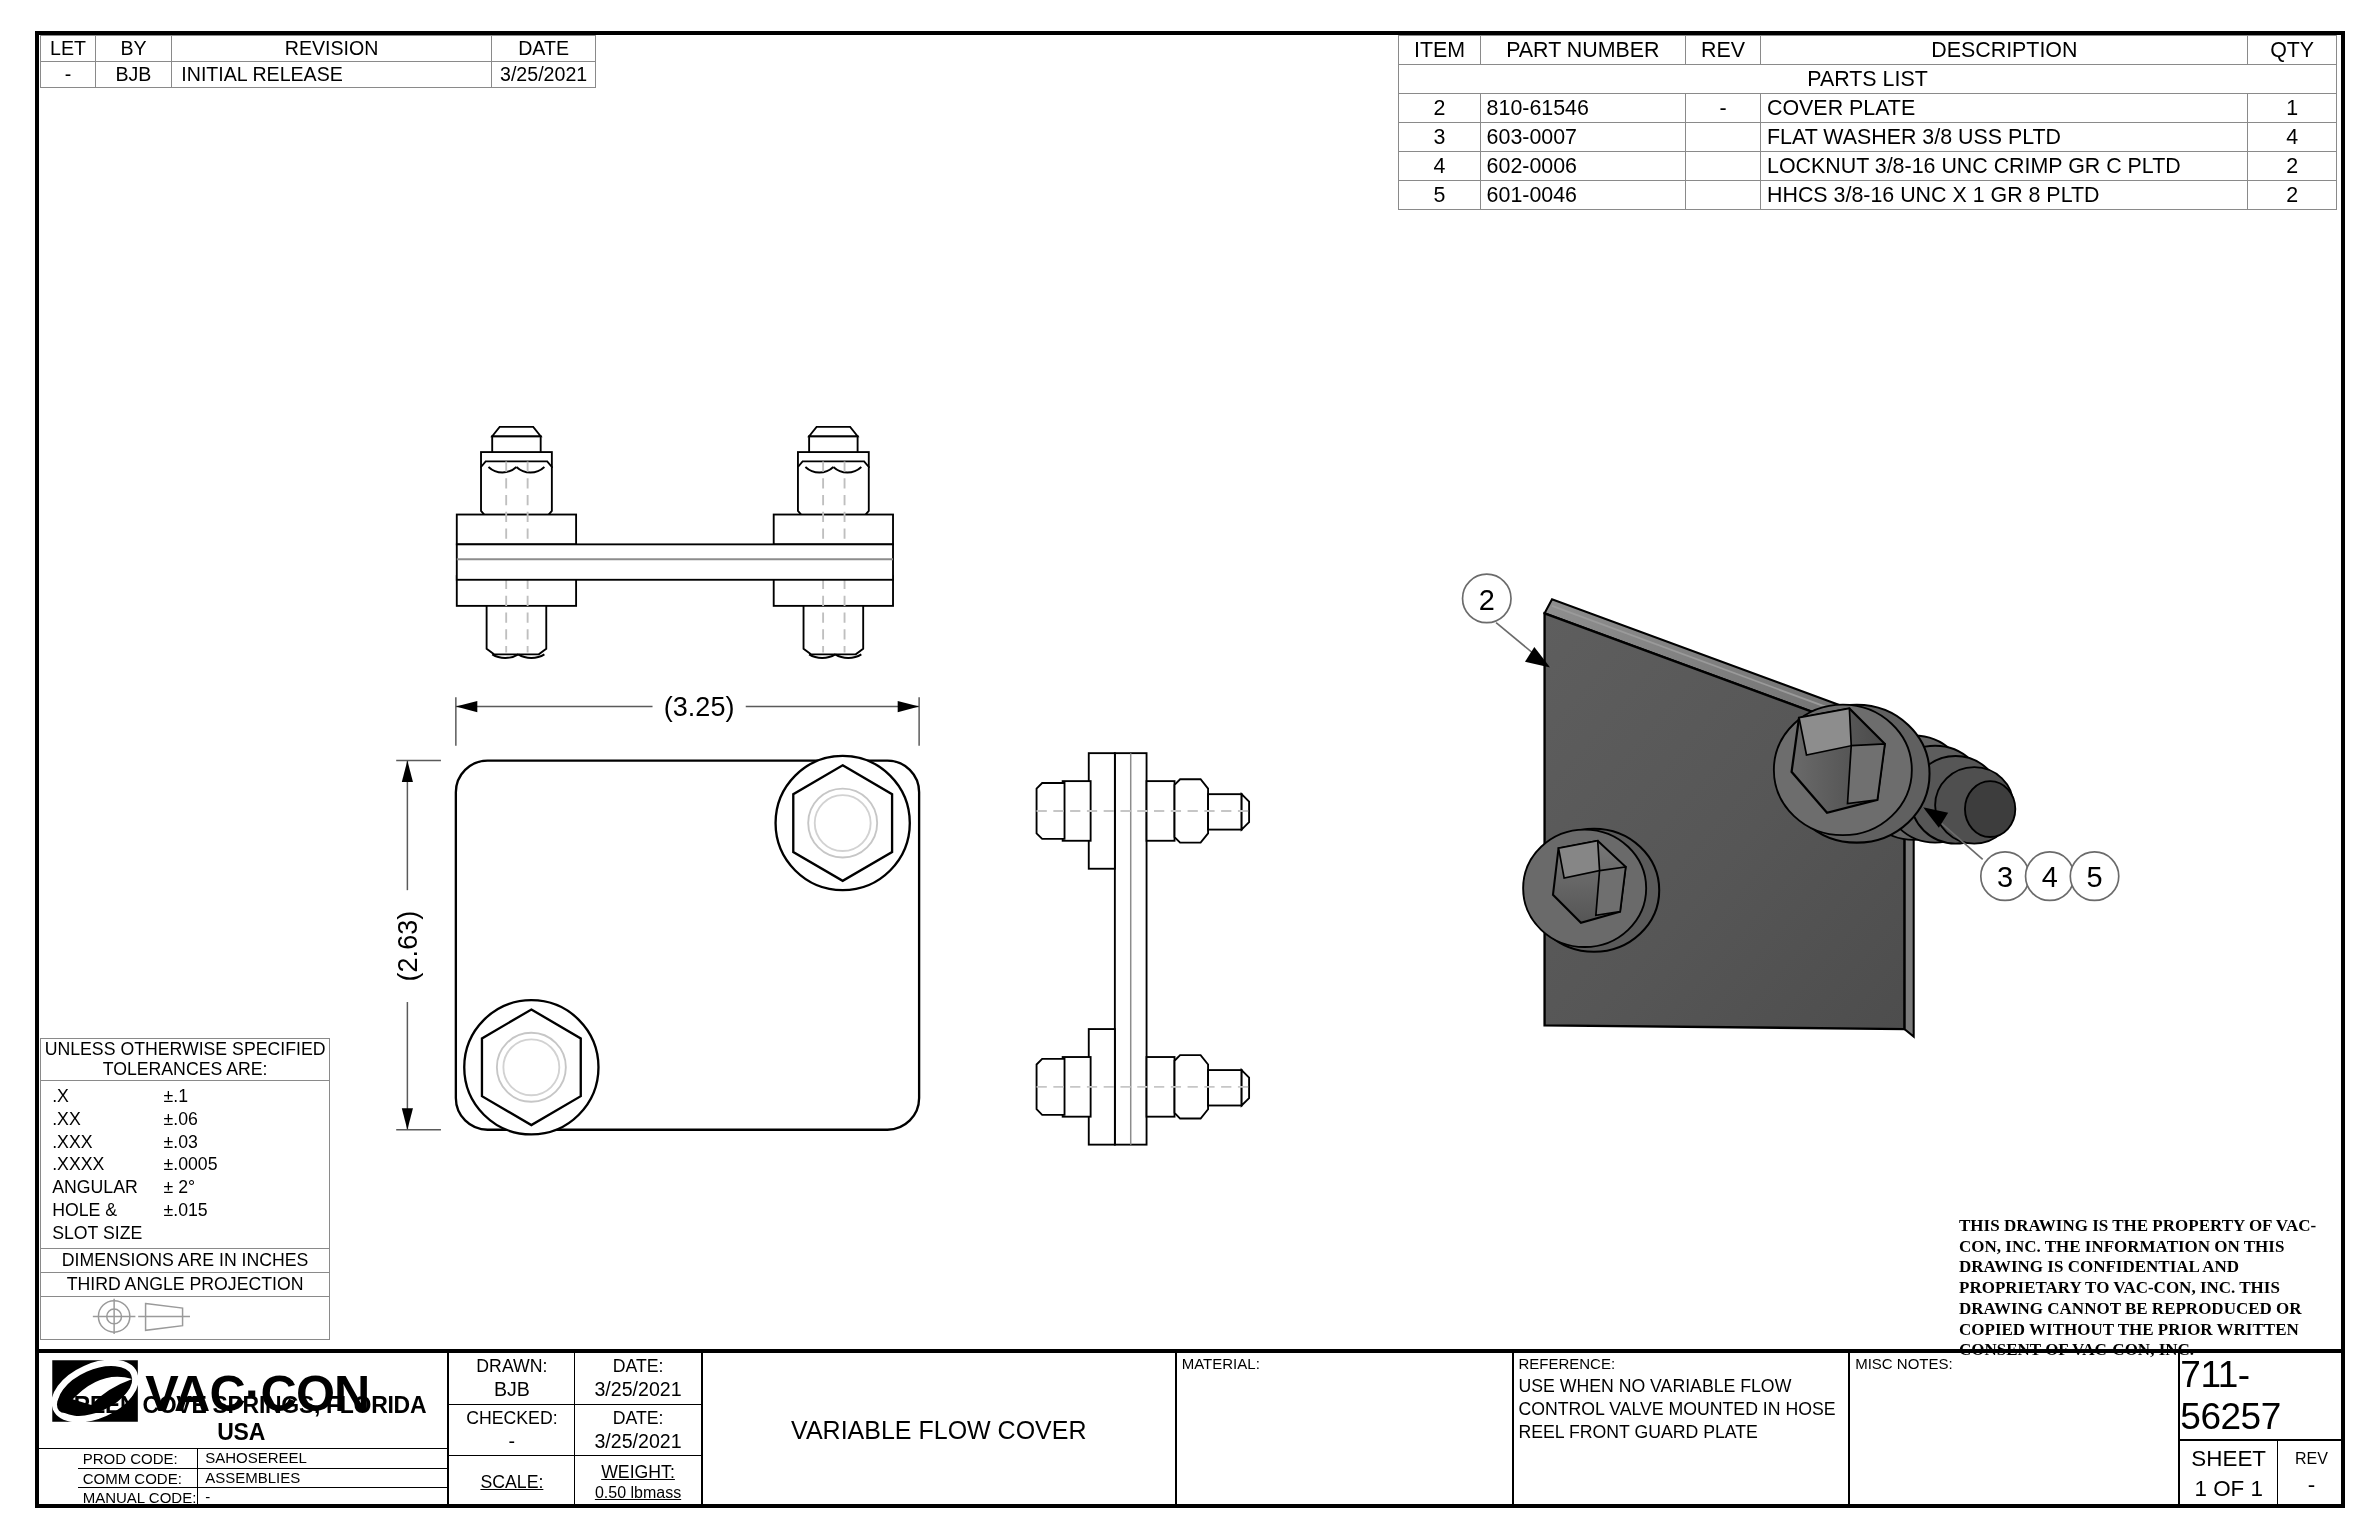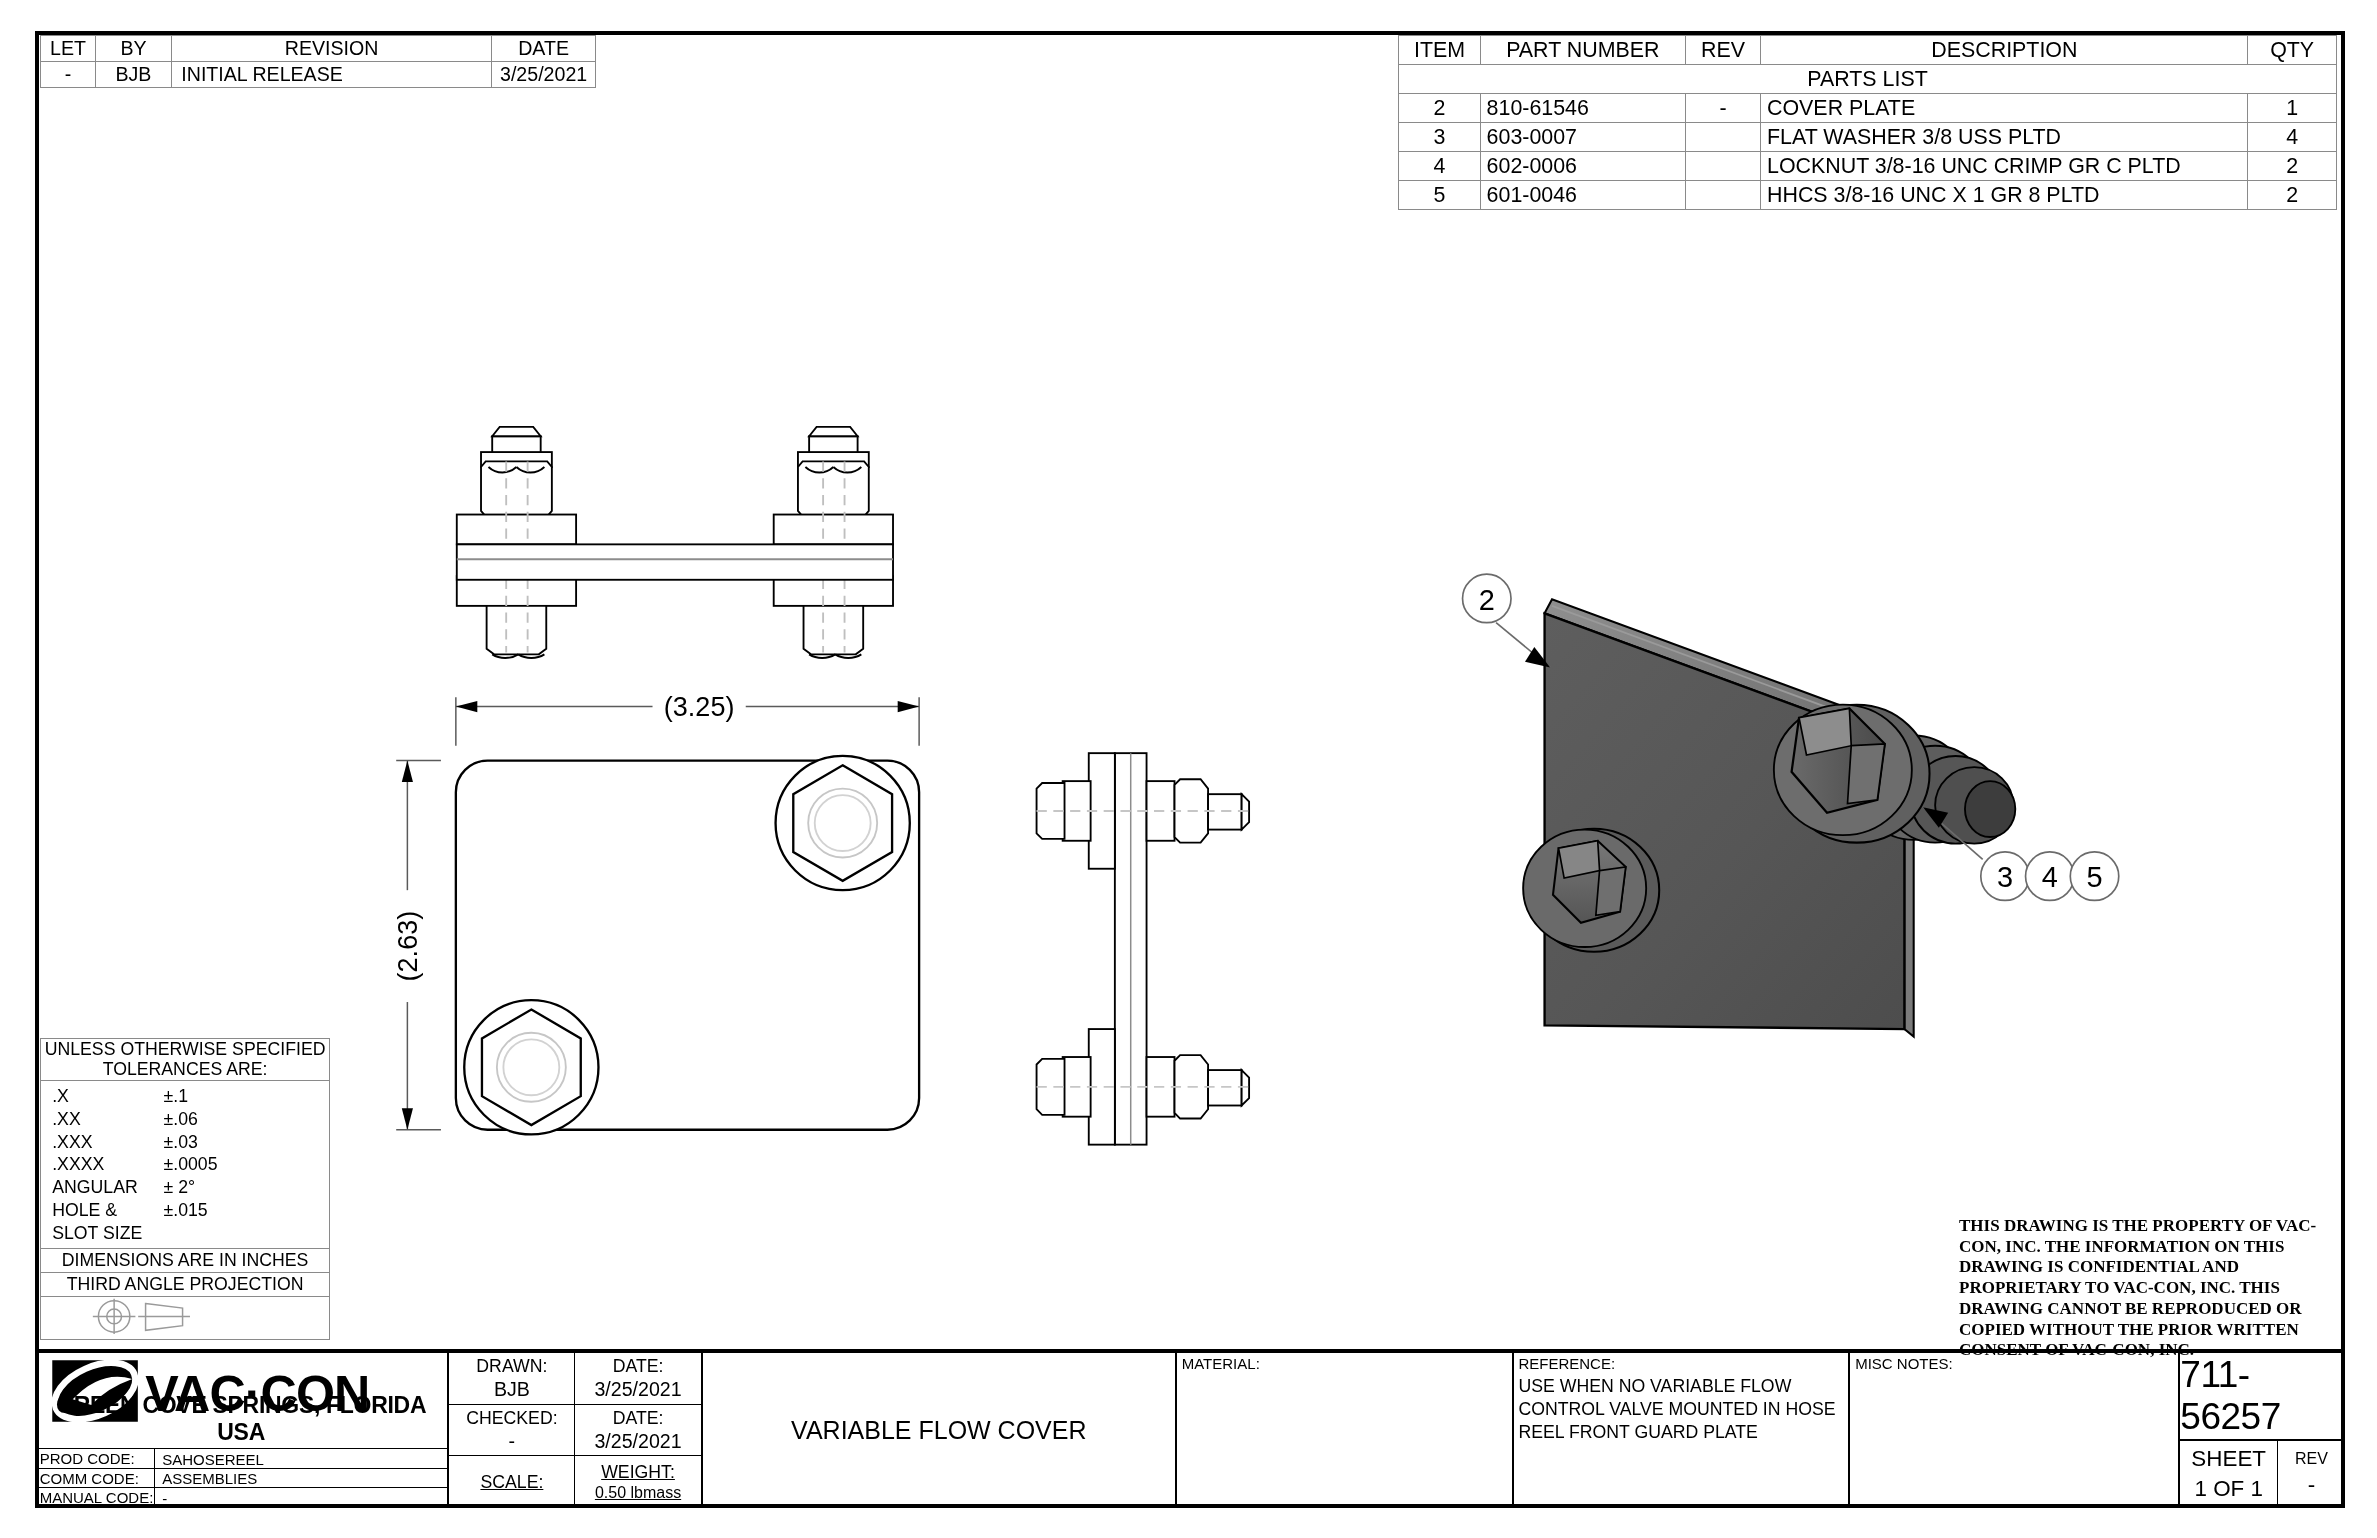--- a/index.html
+++ b/index.html
@@ -99,21 +99,21 @@
 
   
   #tb-logo { width: 427px; display: flex; flex-direction: column; }
   #logo-area { flex: 1 1 auto; position: relative; border-bottom: 1.9px solid #000;}
   #logo-city {
     position: absolute; left: 0; right: 0; bottom: 1.9px;
     text-align: center; font-size: 23px; font-weight: bold;
     letter-spacing: -0.3px;
   }
   #codes-area { height: 58px; display: flex; flex-direction: column; }
-  .code-row { flex: 1; display: flex; border-top: 1.9px solid #000; font-size: 15px; align-items: flex-end; }
+  .code-row { flex: 1; display: flex; border-top: 1.9px solid #000; font-size: 15px; align-items: flex-start; margin-left: 43px; }
   .code-row:first-child { border-top: none; }
   .code-lbl { width: 114px; padding-left: 4.7px; border-right: 1.9px solid #000; height: 100%; display: flex; align-items: center;}
   .code-val { padding-left: 7.5px; }
 
   
   #tb-who { width: 261px; display: flex; flex-direction: column; }
   .who-row { flex: 1; display: flex; border-bottom: 1.9px solid #000; }
   .who-row:last-child { border-bottom: none; text-decoration: underline; }
   .who-cell { flex: 1; border-right: 1.9px solid #000; display: flex; flex-direction: column;
               align-items: center; justify-content: center; font-size: 17.7px; line-height: 1.25;}

